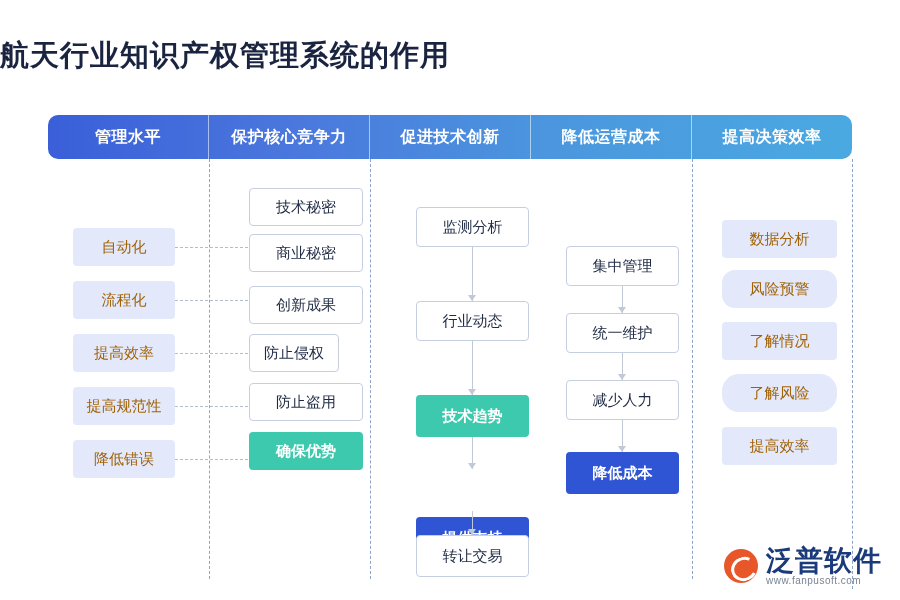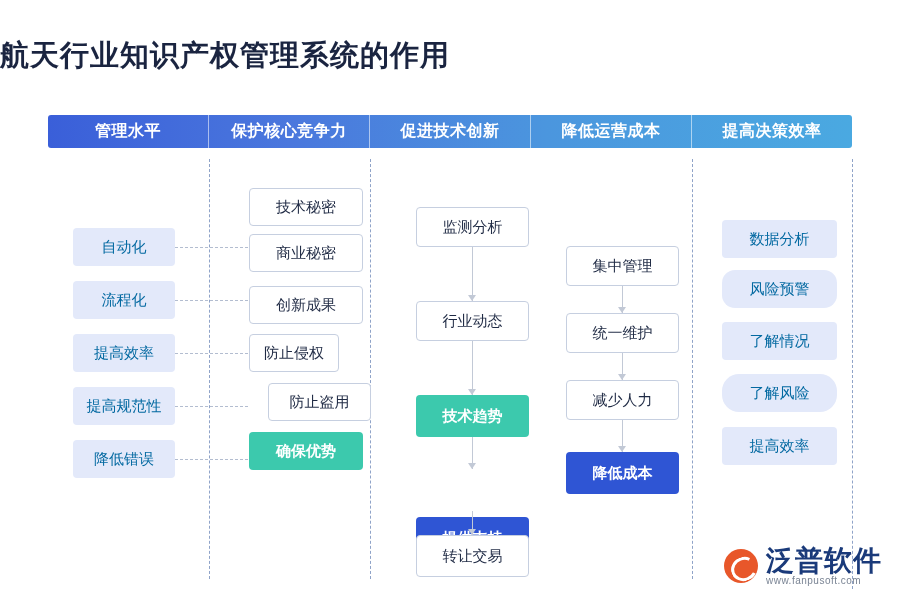--- a/index.html
+++ b/index.html
@@ -30,23 +30,23 @@
     color: #1a2440;
     letter-spacing: 1px;
   }
 
   
   .header-band {
     position: absolute;
     top: 115px;
     left: 48px;
     width: 804px;
-    height: 33px;
-    display: flex;
-    border-radius: 3px;
+    height: 44px;
+    display: flex;
+    border-radius: 10px;
     overflow: hidden;
   }
   .header-cell {
     flex: 1;
     display: flex;
     align-items: center;
     justify-content: center;
     color: #ffffff;
     font-size: 16px;
     font-weight: bold;
@@ -70,21 +70,21 @@
     display: flex;
     align-items: center;
     justify-content: center;
     font-size: 15px;
     border-radius: 4px;
     box-sizing: border-box;
     text-align: center;
   }
   .box-light {
     background: #e3e9fa;
-    color: #0369a1;
+    color: #a16207;
   }
   .box-white {
     background: #ffffff;
     color: #1f2a44;
     border: 1px solid #c6cfe0;
   }
   .box-green {
     background: #3cc9ad;
     color: #ffffff;
     font-weight: bold;
@@ -184,21 +184,21 @@
   <div class="h-dash" style="left:175px; top:247px; width:73px;"></div>
   <div class="h-dash" style="left:175px; top:300px; width:73px;"></div>
   <div class="h-dash" style="left:175px; top:353px; width:73px;"></div>
   <div class="h-dash" style="left:175px; top:406px; width:73px;"></div>
   <div class="h-dash" style="left:175px; top:459px; width:73px;"></div>
 
   <div class="box box-white" style="left:249px; top:188px; width:114px; height:38px;">技术秘密</div>
   <div class="box box-white" style="left:249px; top:234px; width:114px; height:38px;">商业秘密</div>
   <div class="box box-white" style="left:249px; top:286px; width:114px; height:38px;">创新成果</div>
   <div class="box box-white" style="left:249px; top:334px; width:90px; height:38px;">防止侵权</div>
-  <div class="box box-white" style="left:249px; top:383px; width:103px; height:38px;margin-left:19px;">防止盗用</div>
+  <div class="box box-white" style="left:249px; top:383px; width:114px; height:38px;">防止盗用</div>
   <div class="box box-green" style="left:249px; top:432px; width:114px; height:38px;">确保优势</div>
 
   <div class="box box-white" style="left:416px; top:207px; width:113px; height:40px;">监测分析</div>
   <div class="v-line" style="left:472px; top:247px; height:54px;"></div>
   <div class="arrow-down" style="left:468px; top:295px;"></div>
 
   <div class="box box-white" style="left:416px; top:301px; width:113px; height:40px;">行业动态</div>
   <div class="v-line" style="left:472px; top:341px; height:54px;"></div>
   <div class="arrow-down" style="left:468px; top:389px;"></div>
 

